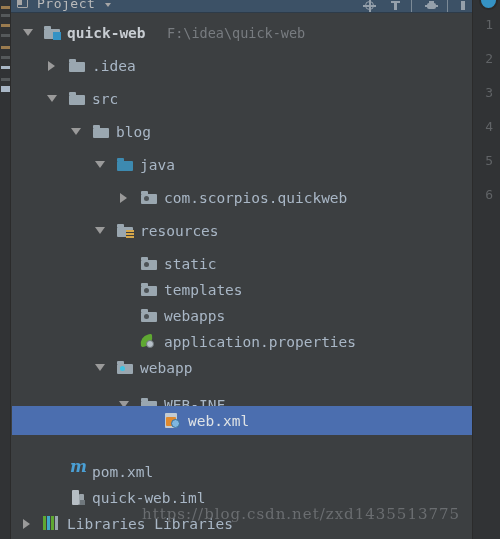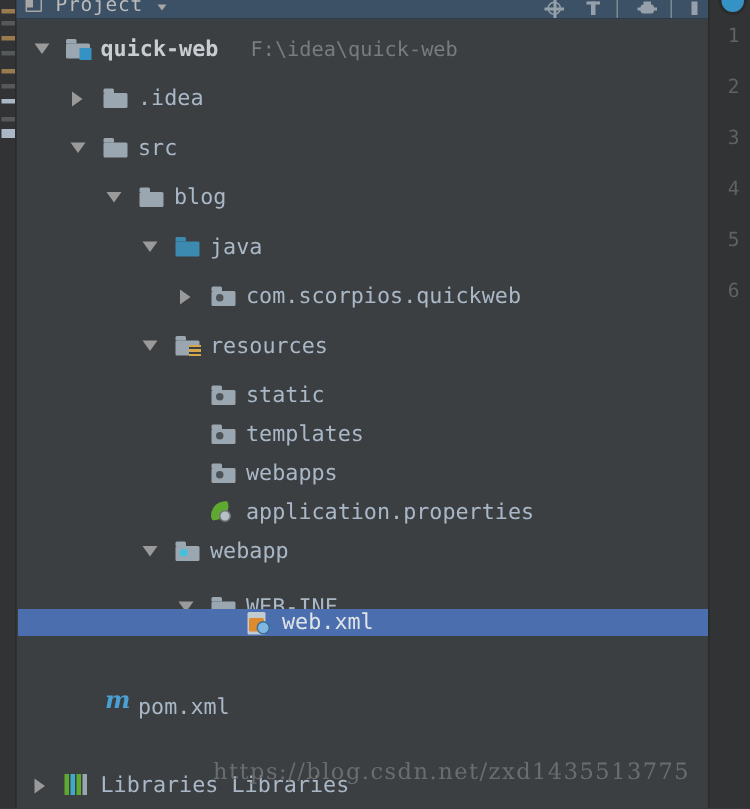--- a/index.html
+++ b/index.html
@@ -419,37 +419,47 @@
       <div class="arrow expanded" style="left:107px;top:10px"></div>
       <div class="ico" style="left:129px">
         <div class="fld">
             <div class="tab"></div>
             <div class="body"></div>
           </div>
       </div>
       <div class="label" style="left:152px">WEB-INF</div>
     </div>
 
-    <div class="row selected" style="top:340px;top:393px;height:18px">
+    <div class="row selected" style="top:340px;top:393px;height:29px">
       <div class="ico" style="left:152px">
         <div class="xmlfile">
             <div class="pg"></div>
             <div class="ornj"></div>
             <div class="glb"></div>
           </div>
       </div>
       <div class="label sel" style="left:176px">web.xml</div>
     </div>
 
 
     <div class="row" style="top:445px">
       <div class="mvn" style="left:58px">m</div>
       <div class="label" style="left:80px">pom.xml</div>
     </div>
 
+    <div class="row" style="top:471px">
+      <div class="ico" style="left:59px">
+        <div class="iml">
+            <div class="b1"></div>
+            <div class="b2"></div>
+            <div class="b3"></div>
+          </div>
+      </div>
+      <div class="label" style="left:80px">quick-web.iml</div>
+    </div>
 
     <div class="row" style="top:497px">
       <div class="arrow collapsed" style="left:11px;top:9px"></div>
       <div class="ico" style="left:31px">
         <div class="libs">
           <span style="left:0px;background:#5fa832"></span>
           <span style="left:4px;background:#3fa9c9"></span>
           <span style="left:8px;background:#5fa832"></span>
           <span style="left:12px;background:#9aa7b0"></span>
         </div>

